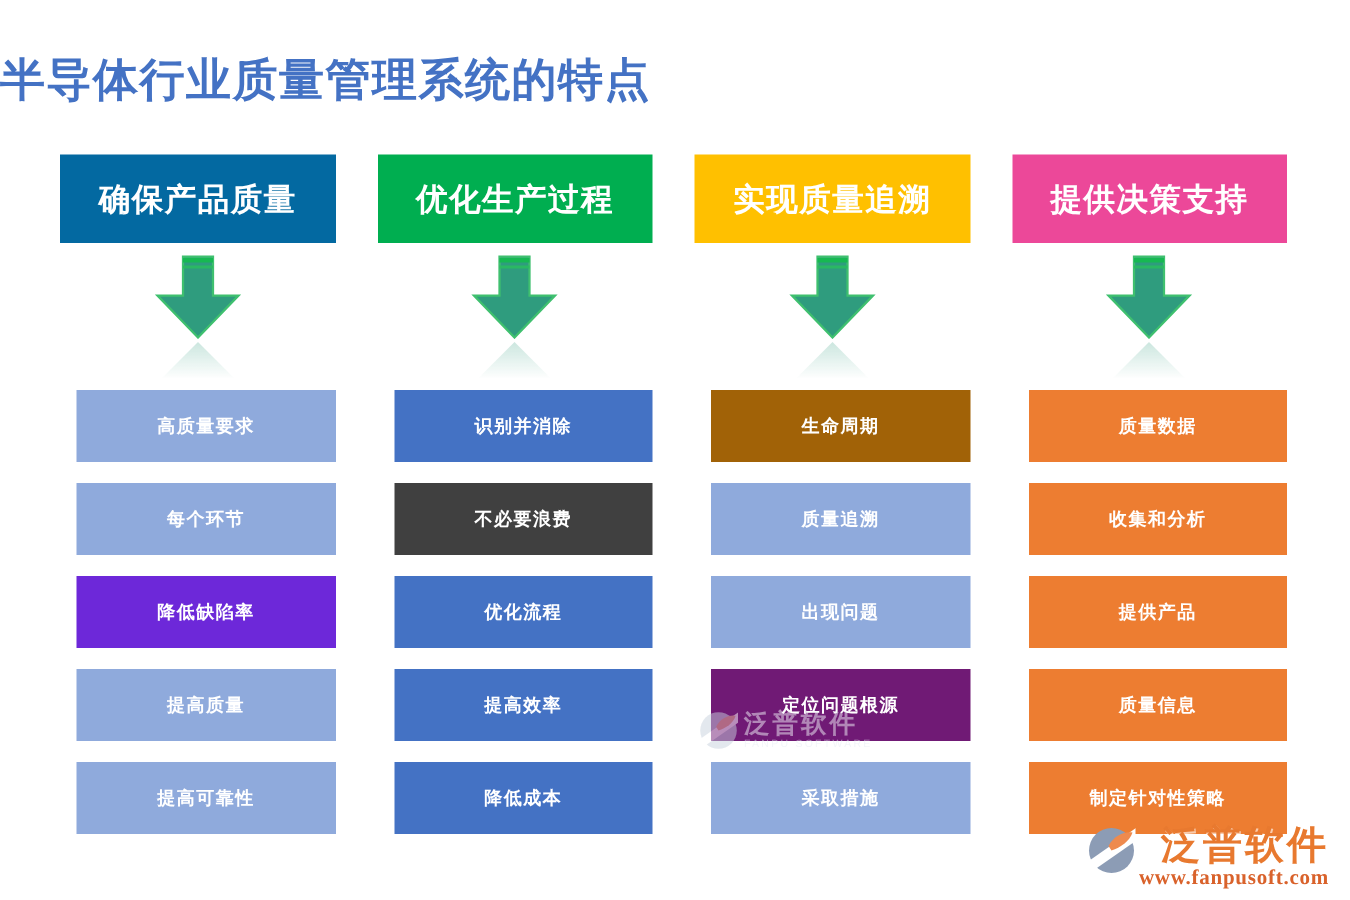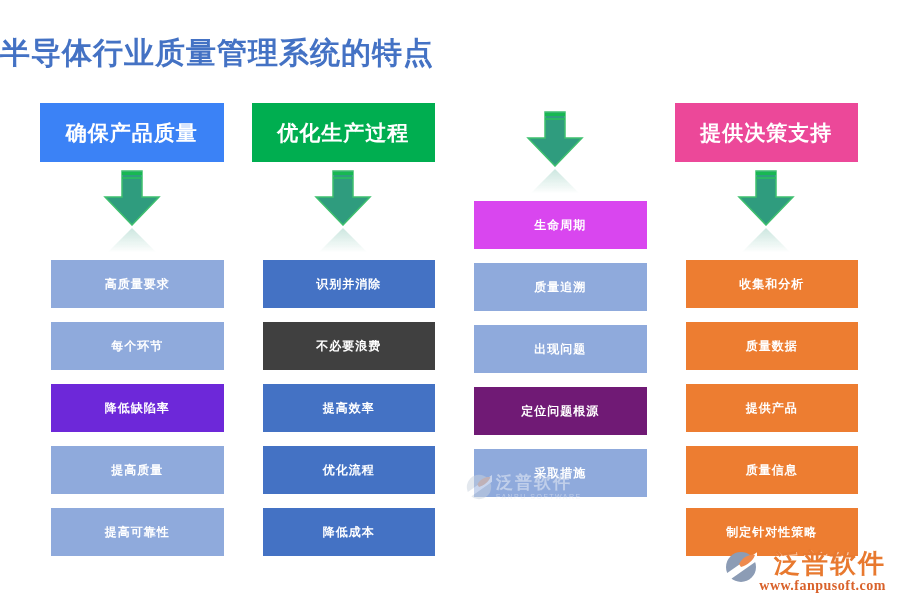--- a/index.html
+++ b/index.html
@@ -63,21 +63,21 @@
       <stop offset="0.85" stop-color="#2F9C7E" stop-opacity="0"></stop>
     </linearGradient>
   </defs>
 </svg>
 
 <h1 class="title" style="color: rgb(68, 114, 196);">半导体行业质量管理系统的特点</h1>
 
 <div class="columns">
 
   <div class="col">
-    <div class="header" style="background-color: #3b82f6;">确保产品质量</div>
+    <div class="header" style="background-color: #0369a1;">确保产品质量</div>
     <div class="arrow-zone">
       <svg width="58" height="56" viewBox="0 0 58 56">
         <path d="M19,1 H39 V27 H56 L29,55 L2,27 H19 Z" fill="#2F9C7E" stroke="#3FC06F" stroke-width="1.5"></path>
         <rect x="19" y="2" width="20" height="3" fill="#17B852"></rect>
         <rect x="19" y="7" width="20" height="2" fill="#2ABB61" opacity="0.9"></rect>
       </svg>
       <svg class="arrow-reflection" width="58" height="30" viewBox="0 0 58 30">
         <path d="M29,1 L56,28 L40,28 L40,30 L18,30 L18,28 L2,28 Z" fill="url(#reflGrad)"></path>
       </svg>
     </div>
@@ -98,61 +98,62 @@
         <rect x="19" y="2" width="20" height="3" fill="#17B852"></rect>
         <rect x="19" y="7" width="20" height="2" fill="#2ABB61" opacity="0.9"></rect>
       </svg>
       <svg class="arrow-reflection" width="58" height="30" viewBox="0 0 58 30">
         <path d="M29,1 L56,28 L40,28 L40,30 L18,30 L18,28 L2,28 Z" fill="url(#reflGrad)"></path>
       </svg>
     </div>
     <div class="items">
       <div class="item" style="background-color: rgb(68, 114, 196);">识别并消除</div>
       <div class="item" style="background-color: #404040;">不必要浪费</div>
+      <div class="item" style="background-color: rgb(68, 114, 196);">优化流程</div>
       <div class="item" style="background-color: rgb(68, 114, 196);">提高效率</div>
-      <div class="item" style="background-color: rgb(68, 114, 196);">优化流程</div>
       <div class="item" style="background-color: rgb(68, 114, 196);">降低成本</div>
     </div>
   </div>
 
   <div class="col">
+    <div class="header" style="background-color: rgb(255, 192, 0);">实现质量追溯</div>
     <div class="arrow-zone">
       <svg width="58" height="56" viewBox="0 0 58 56">
         <path d="M19,1 H39 V27 H56 L29,55 L2,27 H19 Z" fill="#2F9C7E" stroke="#3FC06F" stroke-width="1.5"></path>
         <rect x="19" y="2" width="20" height="3" fill="#17B852"></rect>
         <rect x="19" y="7" width="20" height="2" fill="#2ABB61" opacity="0.9"></rect>
       </svg>
       <svg class="arrow-reflection" width="58" height="30" viewBox="0 0 58 30">
         <path d="M29,1 L56,28 L40,28 L40,30 L18,30 L18,28 L2,28 Z" fill="url(#reflGrad)"></path>
       </svg>
     </div>
     <div class="items">
-      <div class="item" style="background-color: #d946ef;">生命周期</div>
+      <div class="item" style="background-color: #a16207;">生命周期</div>
       <div class="item" style="background-color: rgb(143, 170, 220);">质量追溯</div>
       <div class="item" style="background-color: rgb(143, 170, 220);">出现问题</div>
       <div class="item" style="background-color: #701a75;">定位问题根源</div>
       <div class="item" style="background-color: rgb(143, 170, 220);">采取措施</div>
     </div>
   </div>
 
   <div class="col">
     <div class="header" style="background-color: #ec4899;">提供决策支持</div>
     <div class="arrow-zone">
       <svg width="58" height="56" viewBox="0 0 58 56">
         <path d="M19,1 H39 V27 H56 L29,55 L2,27 H19 Z" fill="#2F9C7E" stroke="#3FC06F" stroke-width="1.5"></path>
         <rect x="19" y="2" width="20" height="3" fill="#17B852"></rect>
         <rect x="19" y="7" width="20" height="2" fill="#2ABB61" opacity="0.9"></rect>
       </svg>
       <svg class="arrow-reflection" width="58" height="30" viewBox="0 0 58 30">
         <path d="M29,1 L56,28 L40,28 L40,30 L18,30 L18,28 L2,28 Z" fill="url(#reflGrad)"></path>
       </svg>
     </div>
     <div class="items">
+      <div class="item" style="background-color: rgb(237, 125, 49);">质量数据</div>
       <div class="item" style="background-color: rgb(237, 125, 49);">收集和分析</div>
-      <div class="item" style="background-color: rgb(237, 125, 49);">质量数据</div>
       <div class="item" style="background-color: rgb(237, 125, 49);">提供产品</div>
       <div class="item" style="background-color: rgb(237, 125, 49);">质量信息</div>
       <div class="item" style="background-color: rgb(237, 125, 49);">制定针对性策略</div>
     </div>
   </div>
 
 </div>
 
 <div class="watermark">
   <svg width="26" height="26" viewBox="0 0 32 32">

